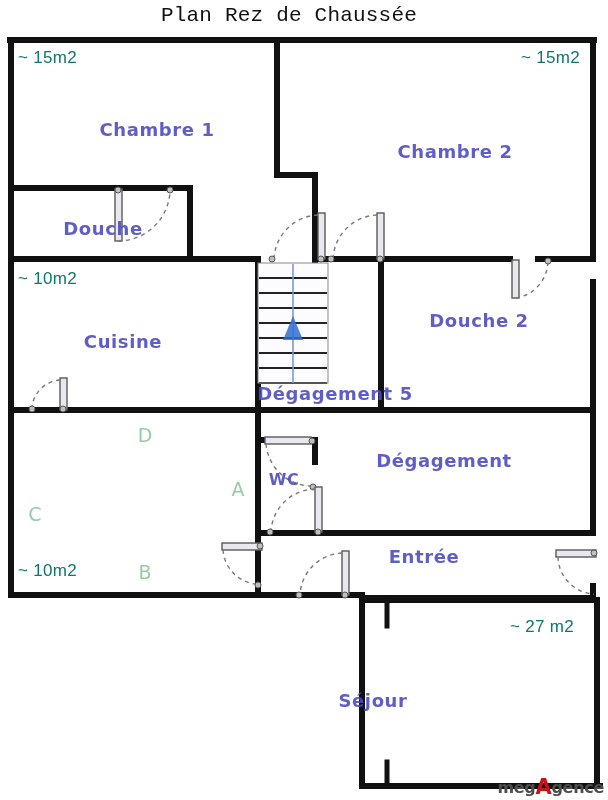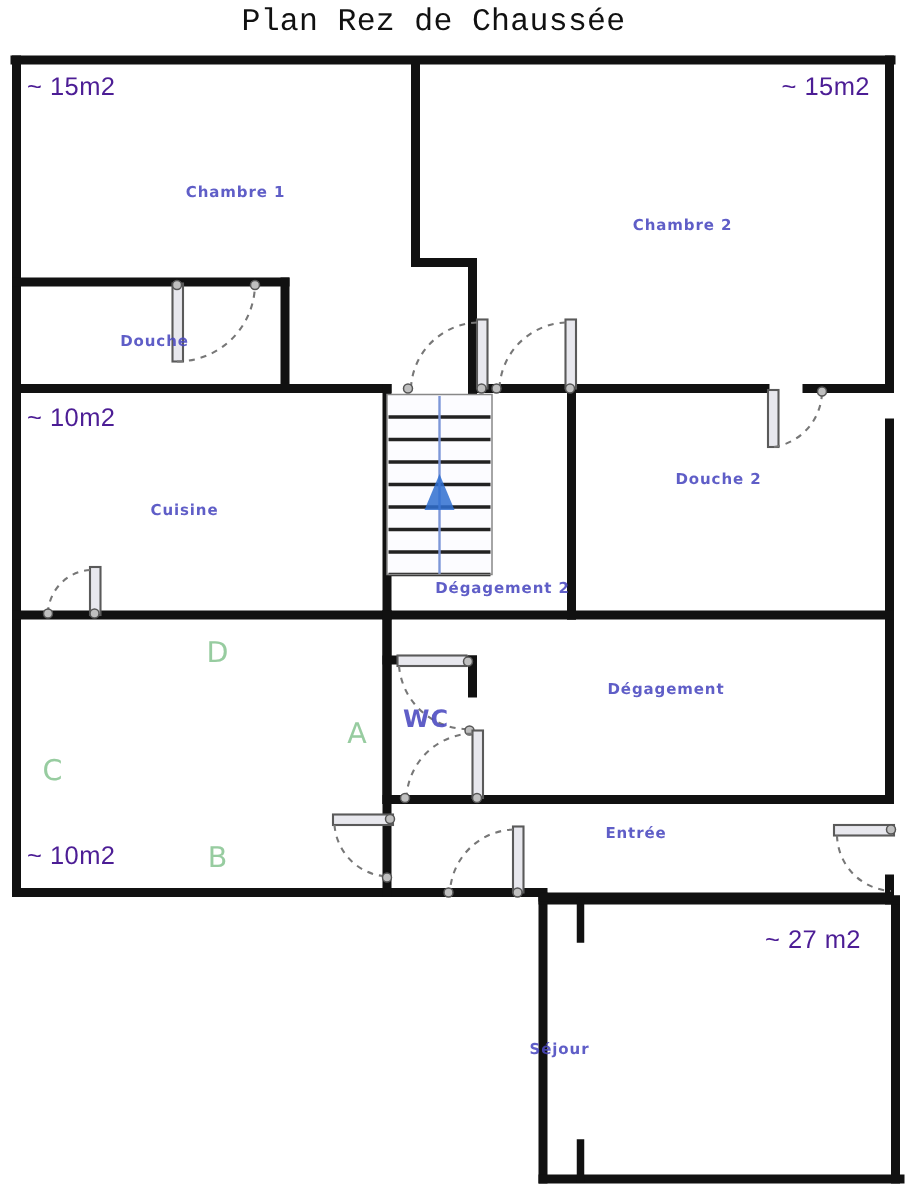--- a/index.html
+++ b/index.html
@@ -39,32 +39,32 @@
     top: 0;
     left: 0;
   }
   .lbl {
     position: absolute;
     white-space: nowrap;
     pointer-events: none;
   }
   .room-name {
     font-family: "DejaVu Sans", sans-serif;
-    font-size: 10px;
+    font-size: 18px;
     font-weight: 700;
     color: #4a48c0;
     letter-spacing: 0.6px;
     opacity: 0.88;
     transform: translate(-50%, -50%);
   }
   .area-note {
     font-family: "Liberation Sans", sans-serif;
     font-size: 17px;
     font-weight: 400;
-    color: #4c1d95;
+    color: #0f766e;
     letter-spacing: 0.3px;
   }
   .zone-letter {
     font-family: "DejaVu Sans", sans-serif;
     font-size: 19px;
     font-weight: 400;
     color: #8fc898;
     opacity: 0.92;
     transform: translate(-50%, -50%);
   }
@@ -243,31 +243,32 @@
         <circle cx="594" cy="553" r="3" fill="#bfbfbf" stroke="#555" stroke-width="1"></circle>
       </g>
     </g>
   </svg>
 
   <div class="lbl room-name" style="left:157px; top:129px;">Chambre 1</div>
   <div class="lbl room-name" style="left:103px; top:228px;">Douche</div>
   <div class="lbl room-name" style="left:123px; top:341px;">Cuisine</div>
   <div class="lbl room-name" style="left:455px; top:151px;">Chambre 2</div>
   <div class="lbl room-name" style="left:479px; top:320px;">Douche 2</div>
-  <div class="lbl room-name" style="left:335px; top:393px;">Dégagement 2</div>
+  <div class="lbl room-name" style="left:335px; top:393px;">Dégagement 5</div>
   <div class="lbl room-name" style="left:284px; top:479px; font-size:16px;">WC</div>
   <div class="lbl room-name" style="left:444px; top:460px;">Dégagement</div>
   <div class="lbl room-name" style="left:424px; top:556px;">Entrée</div>
   <div class="lbl room-name" style="left:357px; top:700px;margin-left:16px;">Séjour</div>
 
   <div class="lbl area-note" style="left:18px; top:48px;">~ 15m2</div>
   <div class="lbl area-note" style="right:28px; top:48px;">~ 15m2</div>
   <div class="lbl area-note" style="left:18px; top:269px;">~ 10m2</div>
   <div class="lbl area-note" style="left:18px; top:561px;">~ 10m2</div>
   <div class="lbl area-note" style="right:34px; top:617px;">~ 27 m2</div>
 
   <div class="lbl zone-letter" style="left:238px; top:489px;">A</div>
   <div class="lbl zone-letter" style="left:145px; top:572px;">B</div>
   <div class="lbl zone-letter" style="left:35px; top:514px;">C</div>
   <div class="lbl zone-letter" style="left:145px; top:435px;">D</div>
 
+  <div id="brand"><span>meg</span><span class="brand-a">A</span><span>gence</span></div>
 
 </div>
 
 </body></html>

